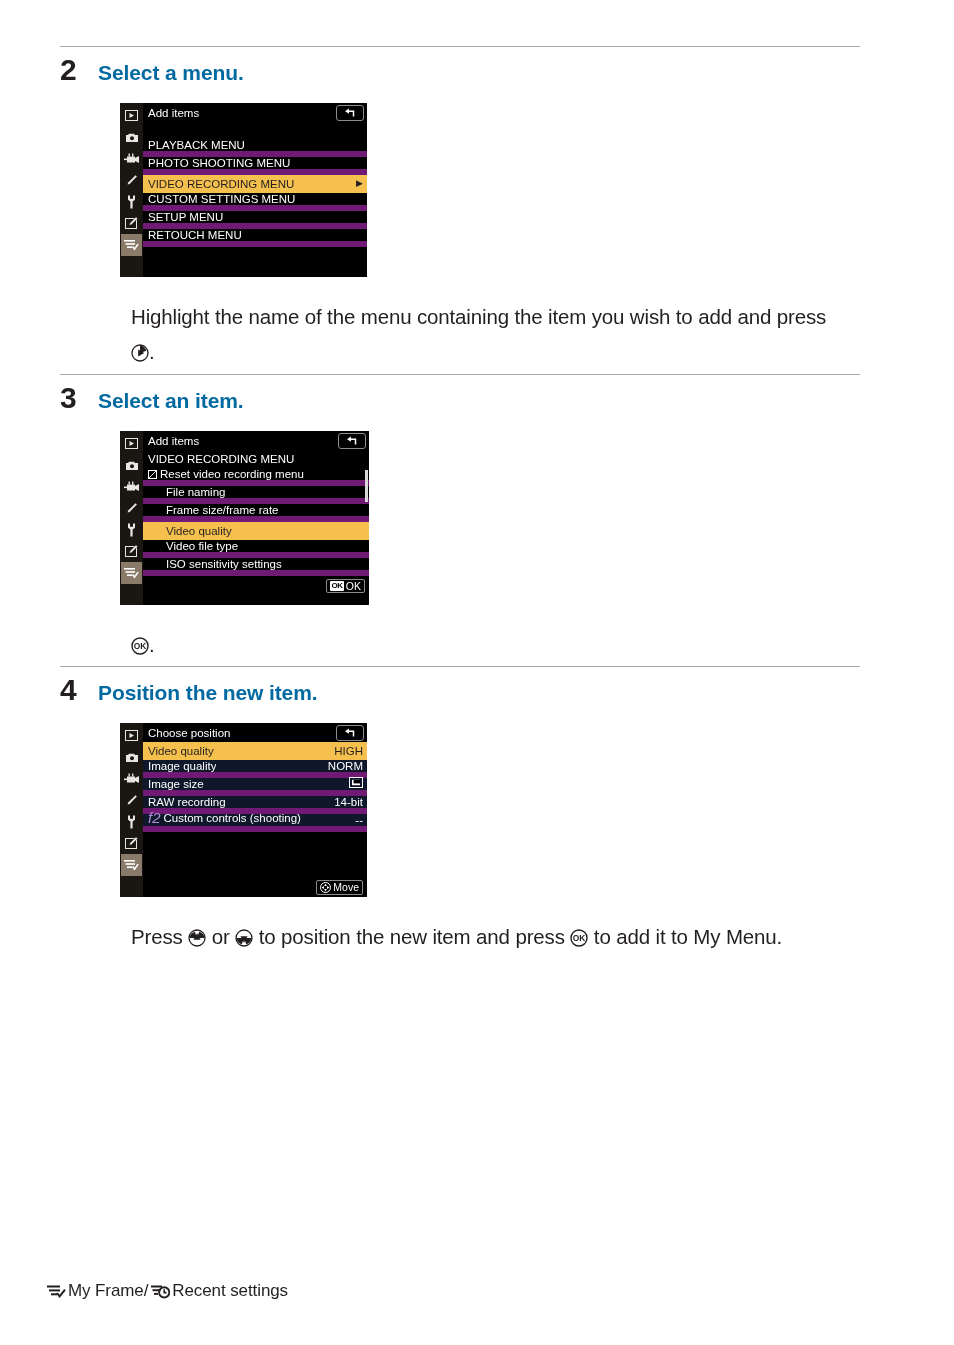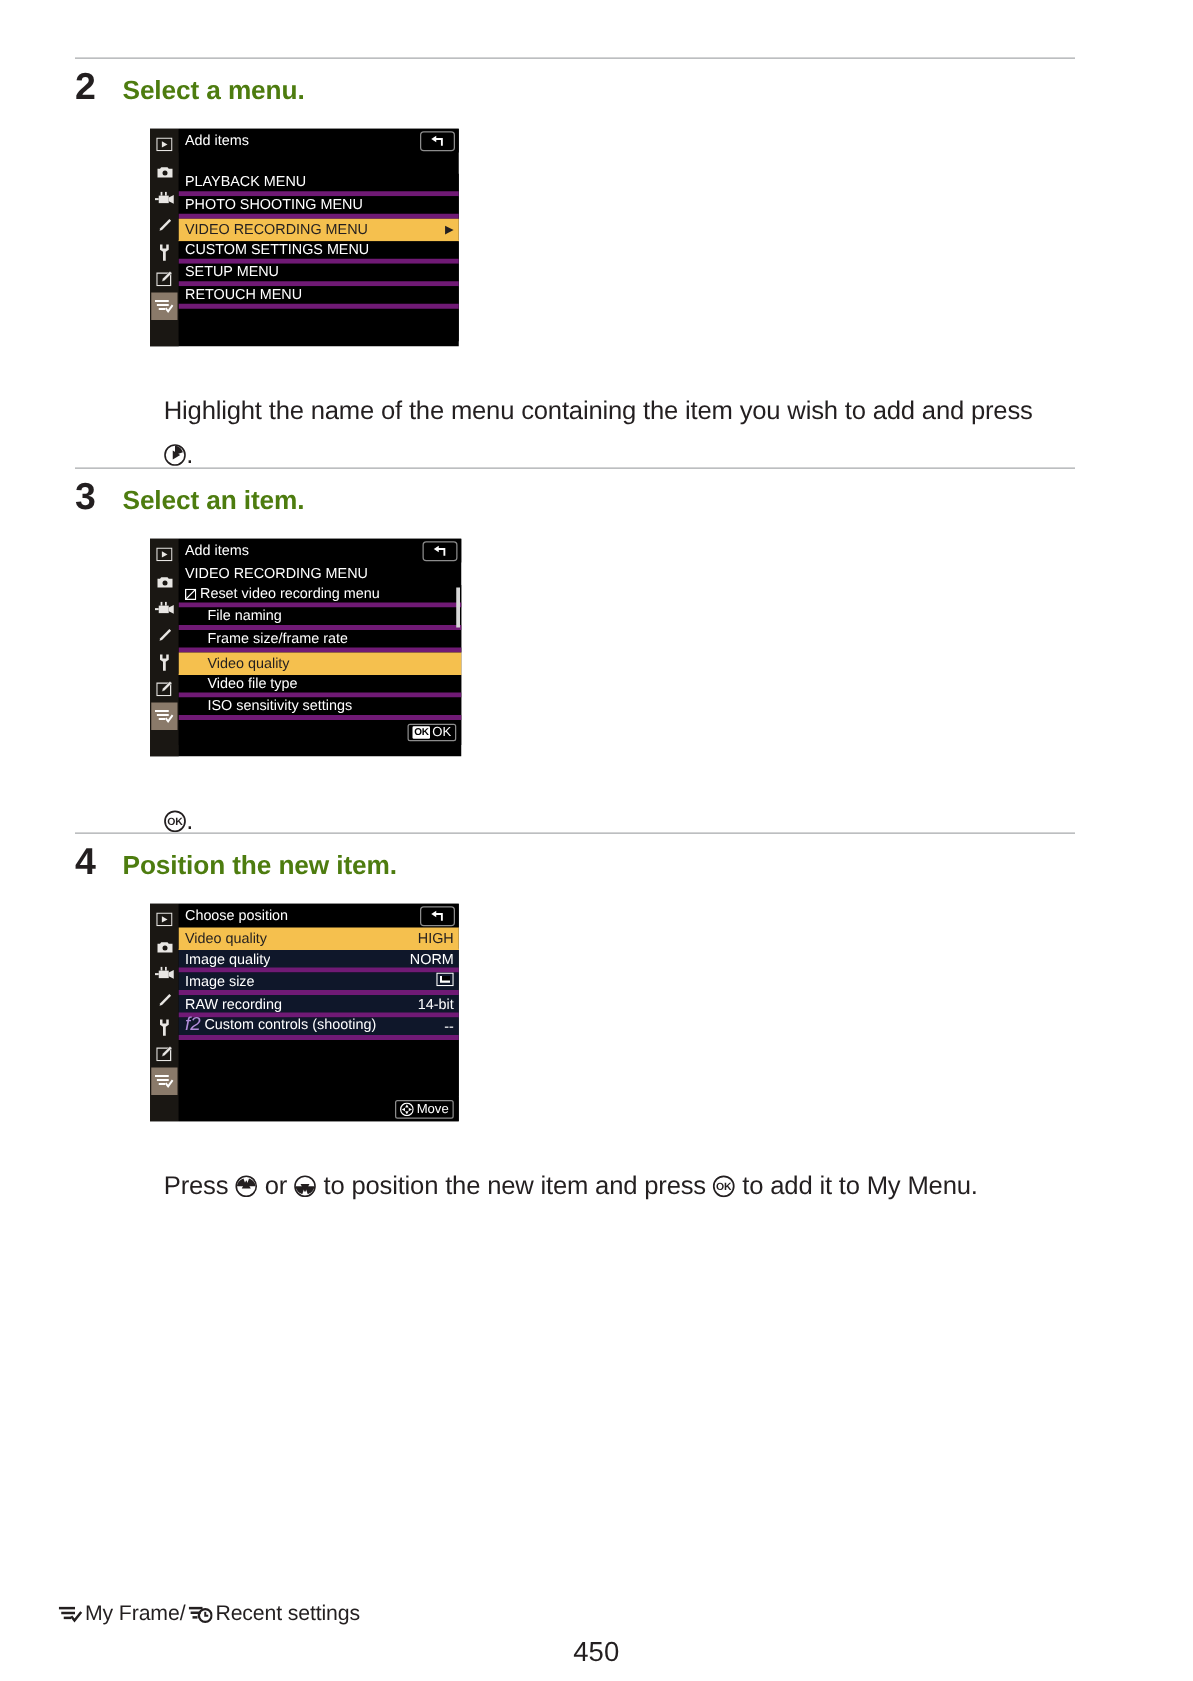--- a/index.html
+++ b/index.html
@@ -45,32 +45,31 @@
     width: 38px;
     flex: 0 0 38px;
     line-height: 1;
     letter-spacing: -0.5px;
     color: #231f20;
   }
   .step-title {
     font-size: 21px;
     font-weight: bold;
     line-height: 1;
-    color: #4d7c0f;
+    color: #0369a1;
     letter-spacing: -0.1px;
   }
 
   .step-body {
     margin-left: 71px;
     font-size: 20.5px;
     line-height: 35px;
     color: #231f20;
     letter-spacing: -0.15px;
     max-width: 716px;
-    margin-top: 12px;
   }
 
   
   .lcd {
     margin-left: 60px;
     background: #000000;
     width: 247px;
     display: flex;
     font-family: "Liberation Sans", sans-serif;
     border: 0;
@@ -146,21 +145,21 @@
   .lcd-rows { position: relative; }
 
   .lcd-row {
     height: 18px;
     display: flex;
     align-items: center;
     justify-content: space-between;
     padding: 0 4px 0 5px;
     font-size: 11.5px;
     color: #ffffff;
-    border-bottom: 4px solid #701a75;
+    border-bottom: 6px solid #701a75;
     box-sizing: border-box;
     background: #000;
   }
   .lcd-row.alt { background: #0f172a; align-items: flex-end; }
   .lcd-row.sel {
     background: #f5c04e;
     color: #231f20;
     border-bottom: 1px solid #f5c04e;
   }
   .lcd-row .rlabel {
@@ -653,15 +652,14 @@
           <rect x="0" y="1.5" width="11" height="2" fill="#231f20"></rect>
           <rect x="1.5" y="5.2" width="8" height="2" fill="#231f20"></rect>
           <rect x="3" y="8.9" width="4" height="2" fill="#231f20"></rect>
           <circle cx="13.2" cy="8.4" r="5.1" fill="none" stroke="#231f20" stroke-width="1.9"></circle>
           <path d="M13.2 5.3v3.3h2.4" fill="none" stroke="#231f20" stroke-width="1.6"></path>
         </svg>
     </span>
     <span>Recent settings</span>
   </div>
 
-  <div class="page-num">450</div>
 
 </div>
 
 </body></html>

